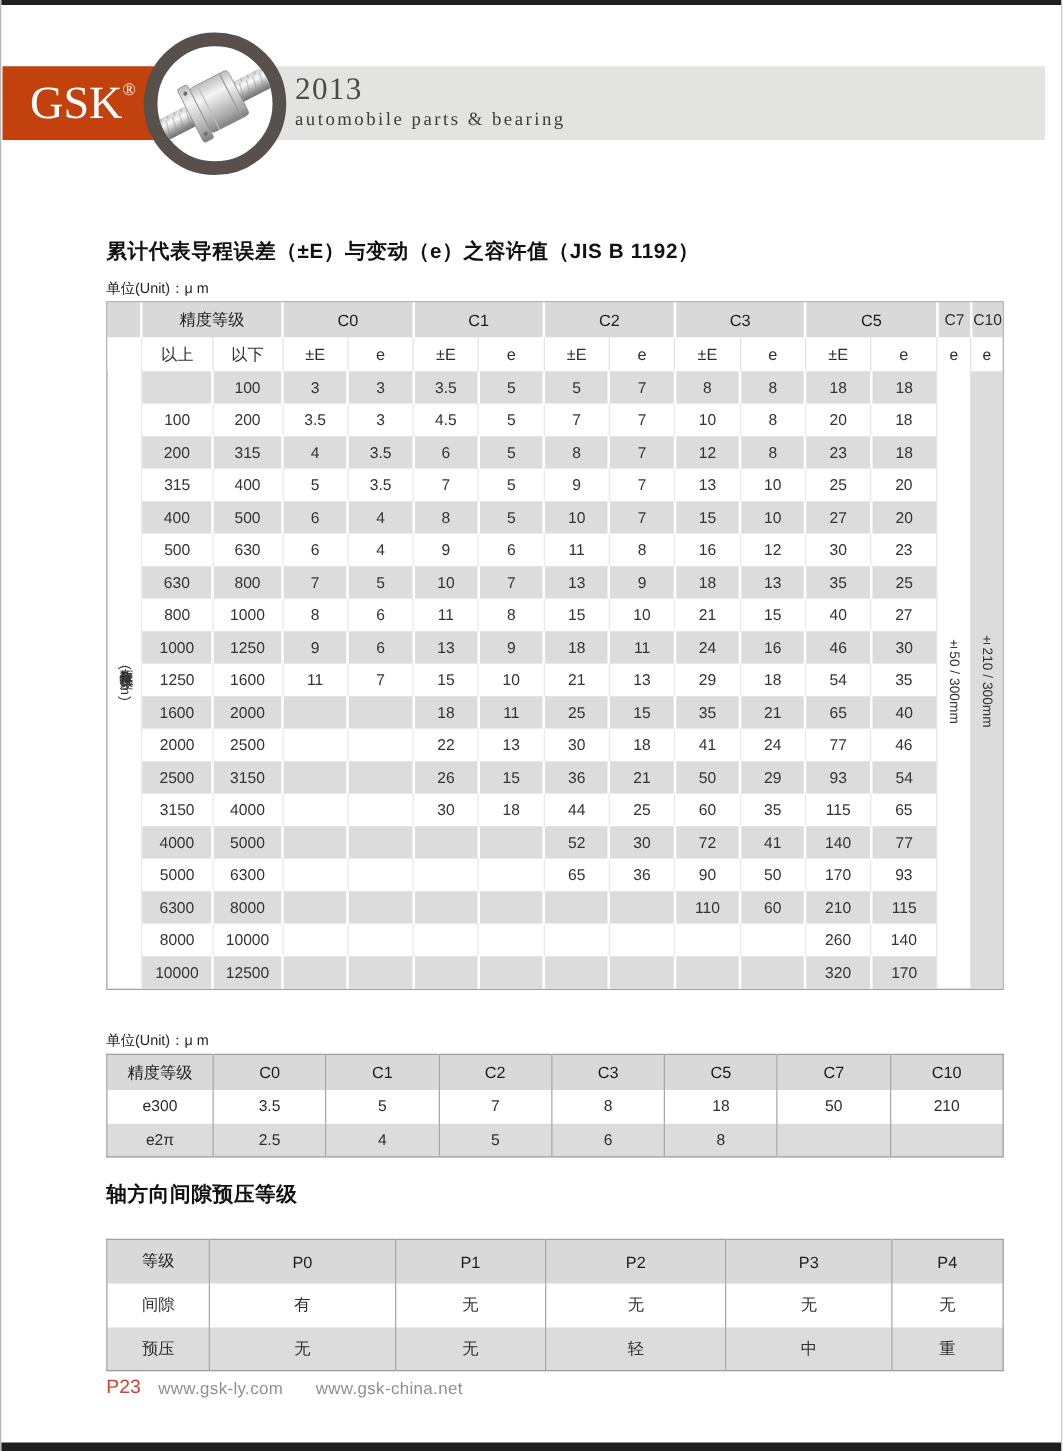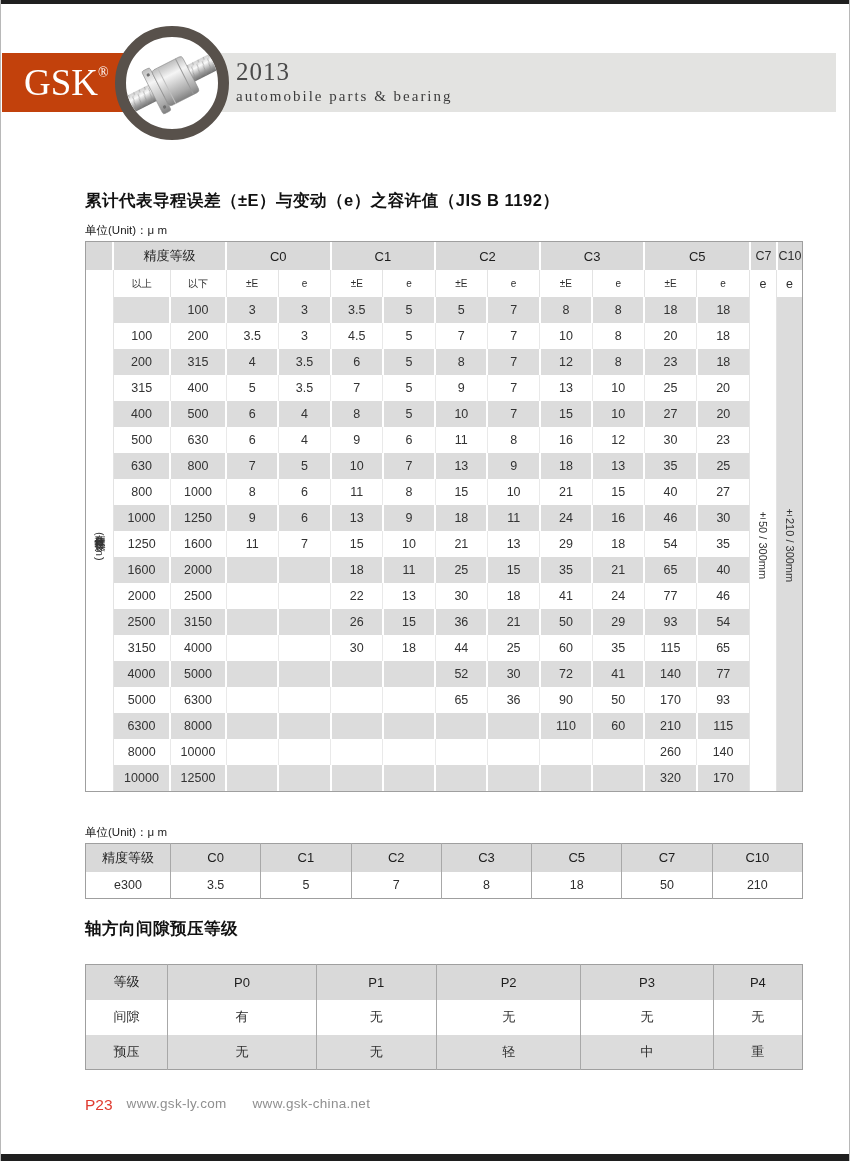--- a/index.html
+++ b/index.html
@@ -44,21 +44,21 @@
   .t1 .w-label .h2, .t1 .w-label .vcell { border-right:1px solid #e3e3e3; }
   .t1 .w-c7 .h1, .t1 .w-c10 .h1 { border-left:2px solid #fff; }
   .t1 .w-c7 .h2, .t1 .w-c10 .h2,
   .t1 .w-c7 .vcell, .t1 .w-c10 .vcell { border-left:1px solid #e3e3e3; }
   .t1 .w-c10 .vcell { background:#dcdcdc; }
   .t1-main { flex:1; }
   .t1-main table { width:100%; height:100%; border-collapse:collapse; table-layout:fixed; }
   .t1-main thead tr.hrow1 th { height:28px; background:#d9d9d9; font-weight:normal; font-size:13px; color:#1d1d1d;
                                border-left:2px solid #fff; }
   .t1-main thead tr.hrow1 th:first-child { border-left:none; }
-  .t1-main thead tr.hrow2 td { height:27px; background:#fff; font-size:10px; text-align:center;
+  .t1-main thead tr.hrow2 td { height:27px; background:#fff; font-size:13px; text-align:center;
                                border-left:1px solid #e3e3e3; }
   .t1-main thead tr.hrow2 td:first-child { border-left:none; }
   .t1-main tbody td { height:26px; text-align:center; font-size:12.5px; color:#333; }
   .t1-main tbody tr.gray  td { background:#dcdcdc; border-left:2px solid #fff; }
   .t1-main tbody tr.white td { background:#fff;    border-left:1px solid #e9e9e9; }
   .t1-main tbody td:first-child { border-left:none !important; }
 
   
   .grid-table { width:718px; border-collapse:collapse; table-layout:fixed; border:1px solid #9f9f9f; }
   .grid-table th, .grid-table td { text-align:center; font-weight:normal; border-left:1px solid #a8a8a8; }
@@ -66,21 +66,21 @@
   .grid-table thead th { background:#d9d9d9; font-size:13px; color:#1d1d1d; }
   .t2 thead th { height:28px; } .t2 tbody td { height:27px; font-size:12.5px; }
   .t3 thead th { height:35px; } .t3 tbody td { height:35px; font-size:13px; }
   .grid-table tbody tr.white td { background:#fff; }
   .grid-table tbody tr.gray  td { background:#dcdcdc; }
 
   .sec2 { margin-top:33px; } .sec3 { margin-top:19px; }
   .sec3 .section-title { margin-bottom:24px; }
 
   
-  .footer { margin-top:26px; display:flex; align-items:flex-start; }
+  .footer { margin-top:4px; display:flex; align-items:center; }
   .page-num { color:#e03a2f; font-size:15.5px; margin-right:14px; }
   .site-url { color:#8f8f8f; font-size:13.5px; margin-right:26px; letter-spacing:0.3px; }
 </style>
 </head>
 <body>
 
 <div class="page">
   <div class="top-bar"></div>
 
   <div>
@@ -471,20 +471,30 @@
             <tr class="white">
               <td>e300</td>
               <td>3.5</td>
               <td>5</td>
               <td>7</td>
               <td>8</td>
               <td>18</td>
               <td>50</td>
               <td>210</td>
             </tr>
+            <tr class="gray">
+              <td>e2π</td>
+              <td>2.5</td>
+              <td>4</td>
+              <td>5</td>
+              <td>6</td>
+              <td>8</td>
+              <td></td>
+              <td></td>
+            </tr>
           </tbody>
       </table>
     </div>
 
     <div class="sec3">
       <div class="section-title">轴方向间隙预压等级</div>
       <table class="grid-table t3">
         <colgroup>
           <col style="width:82px">
             <col style="width:148px">

